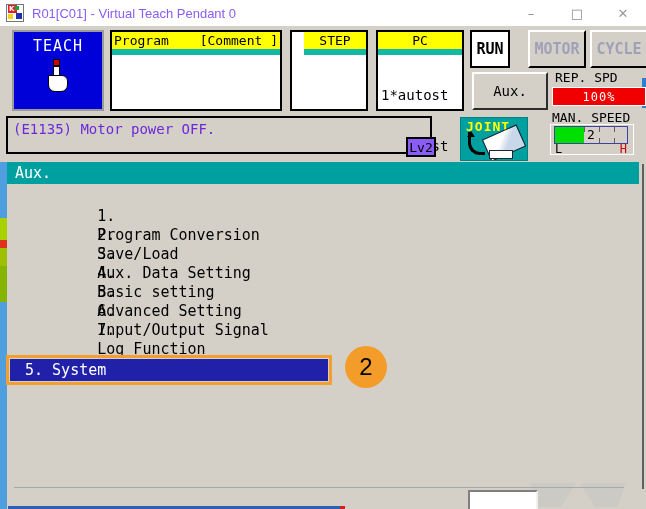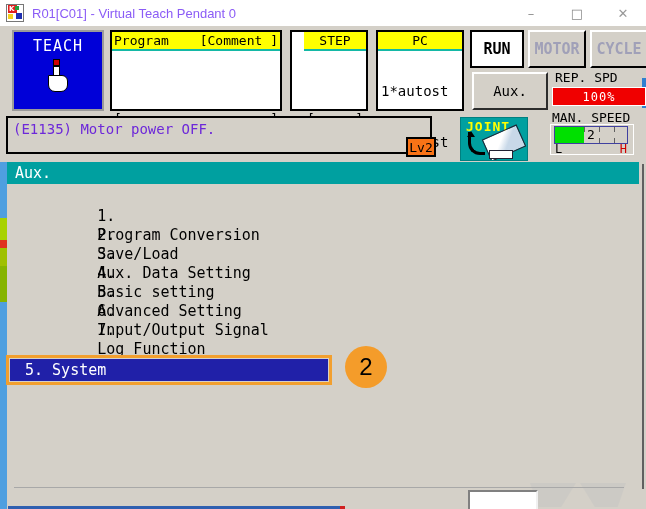--- a/index.html
+++ b/index.html
@@ -177,21 +177,21 @@
     background: #ffffff;
     border: 2px solid #000000;
     box-sizing: border-box;
   }
   .panel .hdr {
     background: #ffff00;
     color: #000;
     font-family: "DejaVu Sans Mono", monospace;
     font-size: 13px;
     line-height: 17px;
-    border-bottom: 2px solid #14b8a6;
+    border-bottom: 6px solid #14b8a6;
     white-space: pre;
     overflow: hidden;
     align-items: flex-end;
   }
   .panel .body {
     font-family: "DejaVu Sans Mono", monospace;
     font-size: 13px;
     color: #000;
     white-space: pre;
     position: relative;
@@ -217,21 +217,21 @@
     background: #d4d0c8;
     border: 2px outset #ffffff;
     border-right-color: #404040;
     border-bottom-color: #404040;
     box-sizing: border-box;
     display: flex; align-items: center; justify-content: center;
     font-family: "DejaVu Sans Mono", monospace;
     font-size: 15px;
     font-weight: bold;
   }
-  #run-btn   { left: 464px; width: 54px; background:#ffffff; color: #000; border: 2px solid #000; box-shadow: inset 0 0 0 2px #ffffff; }
+  #run-btn   { left: 464px; width: 40px; background:#ffffff; color: #000; border: 2px solid #000; box-shadow: inset 0 0 0 2px #ffffff; }
   #motor-btn { left: 522px; width: 58px; color: #a0a0b8; }
   #cycle-btn { left: 584px; width: 58px; color: #a0a0b8; }
 
   #aux-btn {
     position: absolute;
     left: 466px; top: 44px;
     width: 76px; height: 38px;
     background: #d4d0c8;
     border: 2px outset #ffffff;
     border-right-color: #808080;
@@ -275,21 +275,21 @@
     font-family: "DejaVu Sans Mono", monospace;
     font-size: 14px;
     color: #6d28d9;
     padding: 3px 5px;
     white-space: pre;
   }
   .lv-box {
     position: absolute;
     left: 406px; top: 111px;
     width: 30px; height: 20px;
-    background: #f97316;
+    background: #8b5cf6;
     border: 2px solid #000;
     box-sizing: border-box;
     font-family: "DejaVu Sans Mono", monospace;
     font-size: 13px;
     display: flex; align-items: center; justify-content: center;
   }
   .joint-box {
     position: absolute;
     left: 460px; top: 91px;
     width: 68px; height: 44px;

